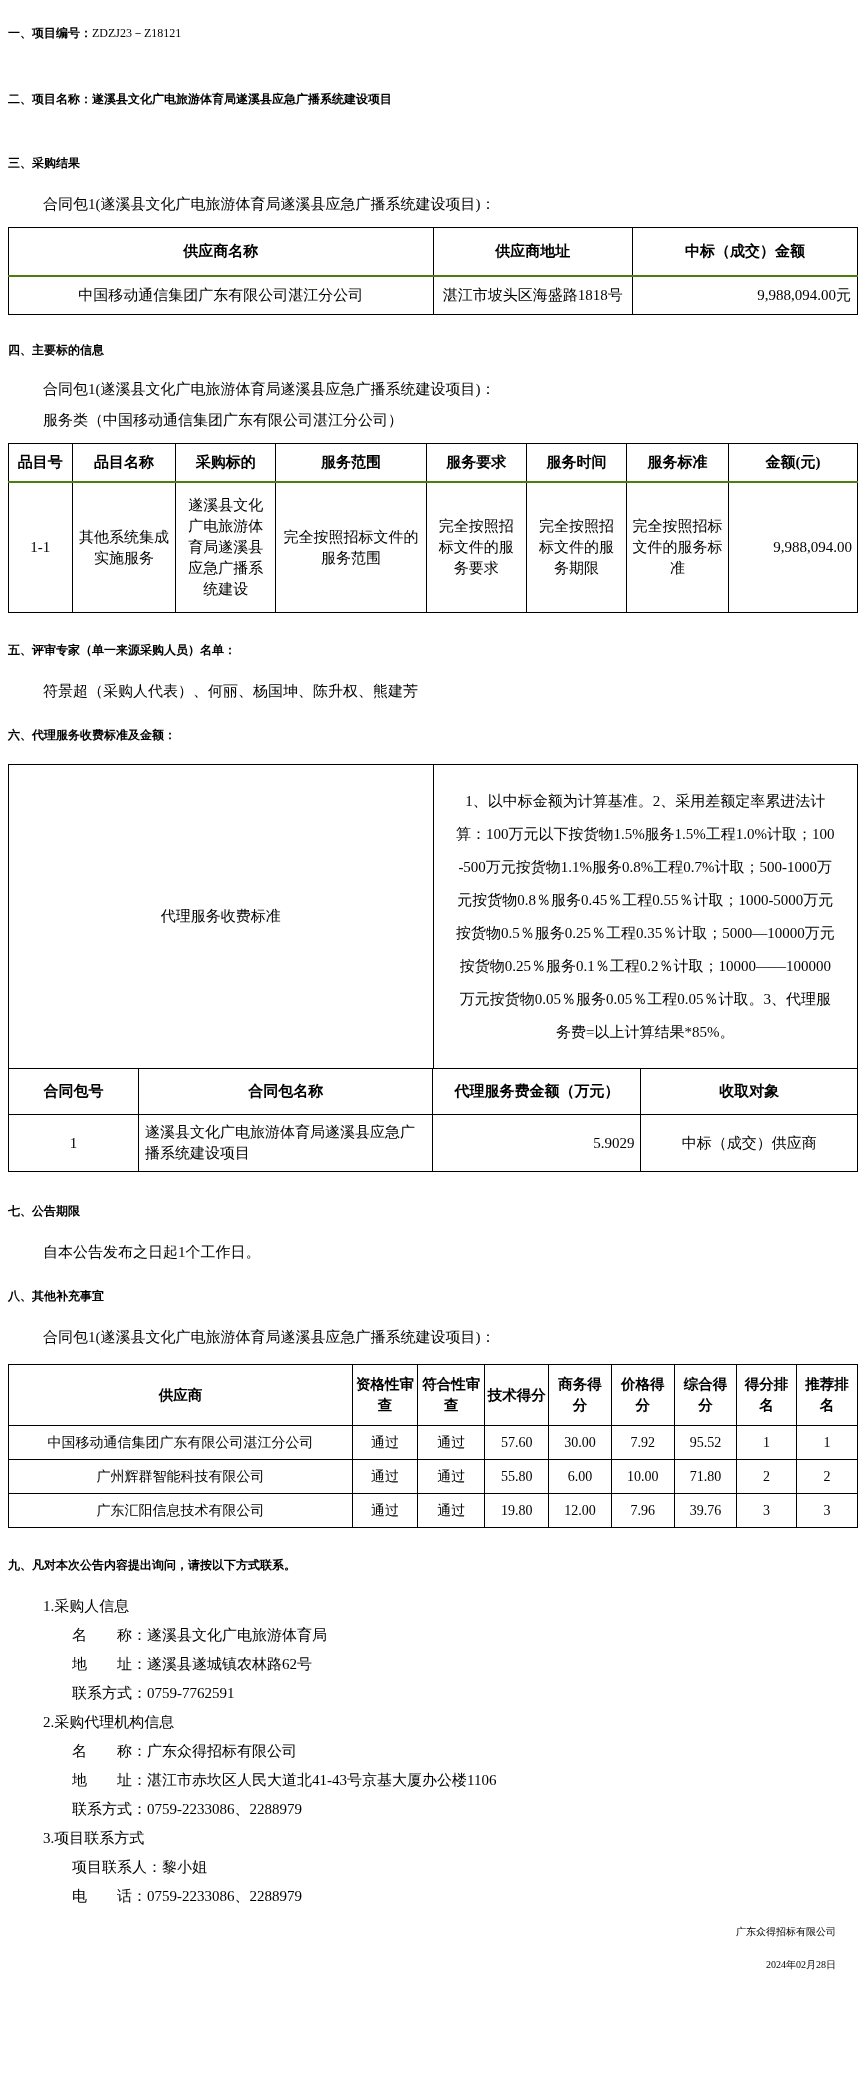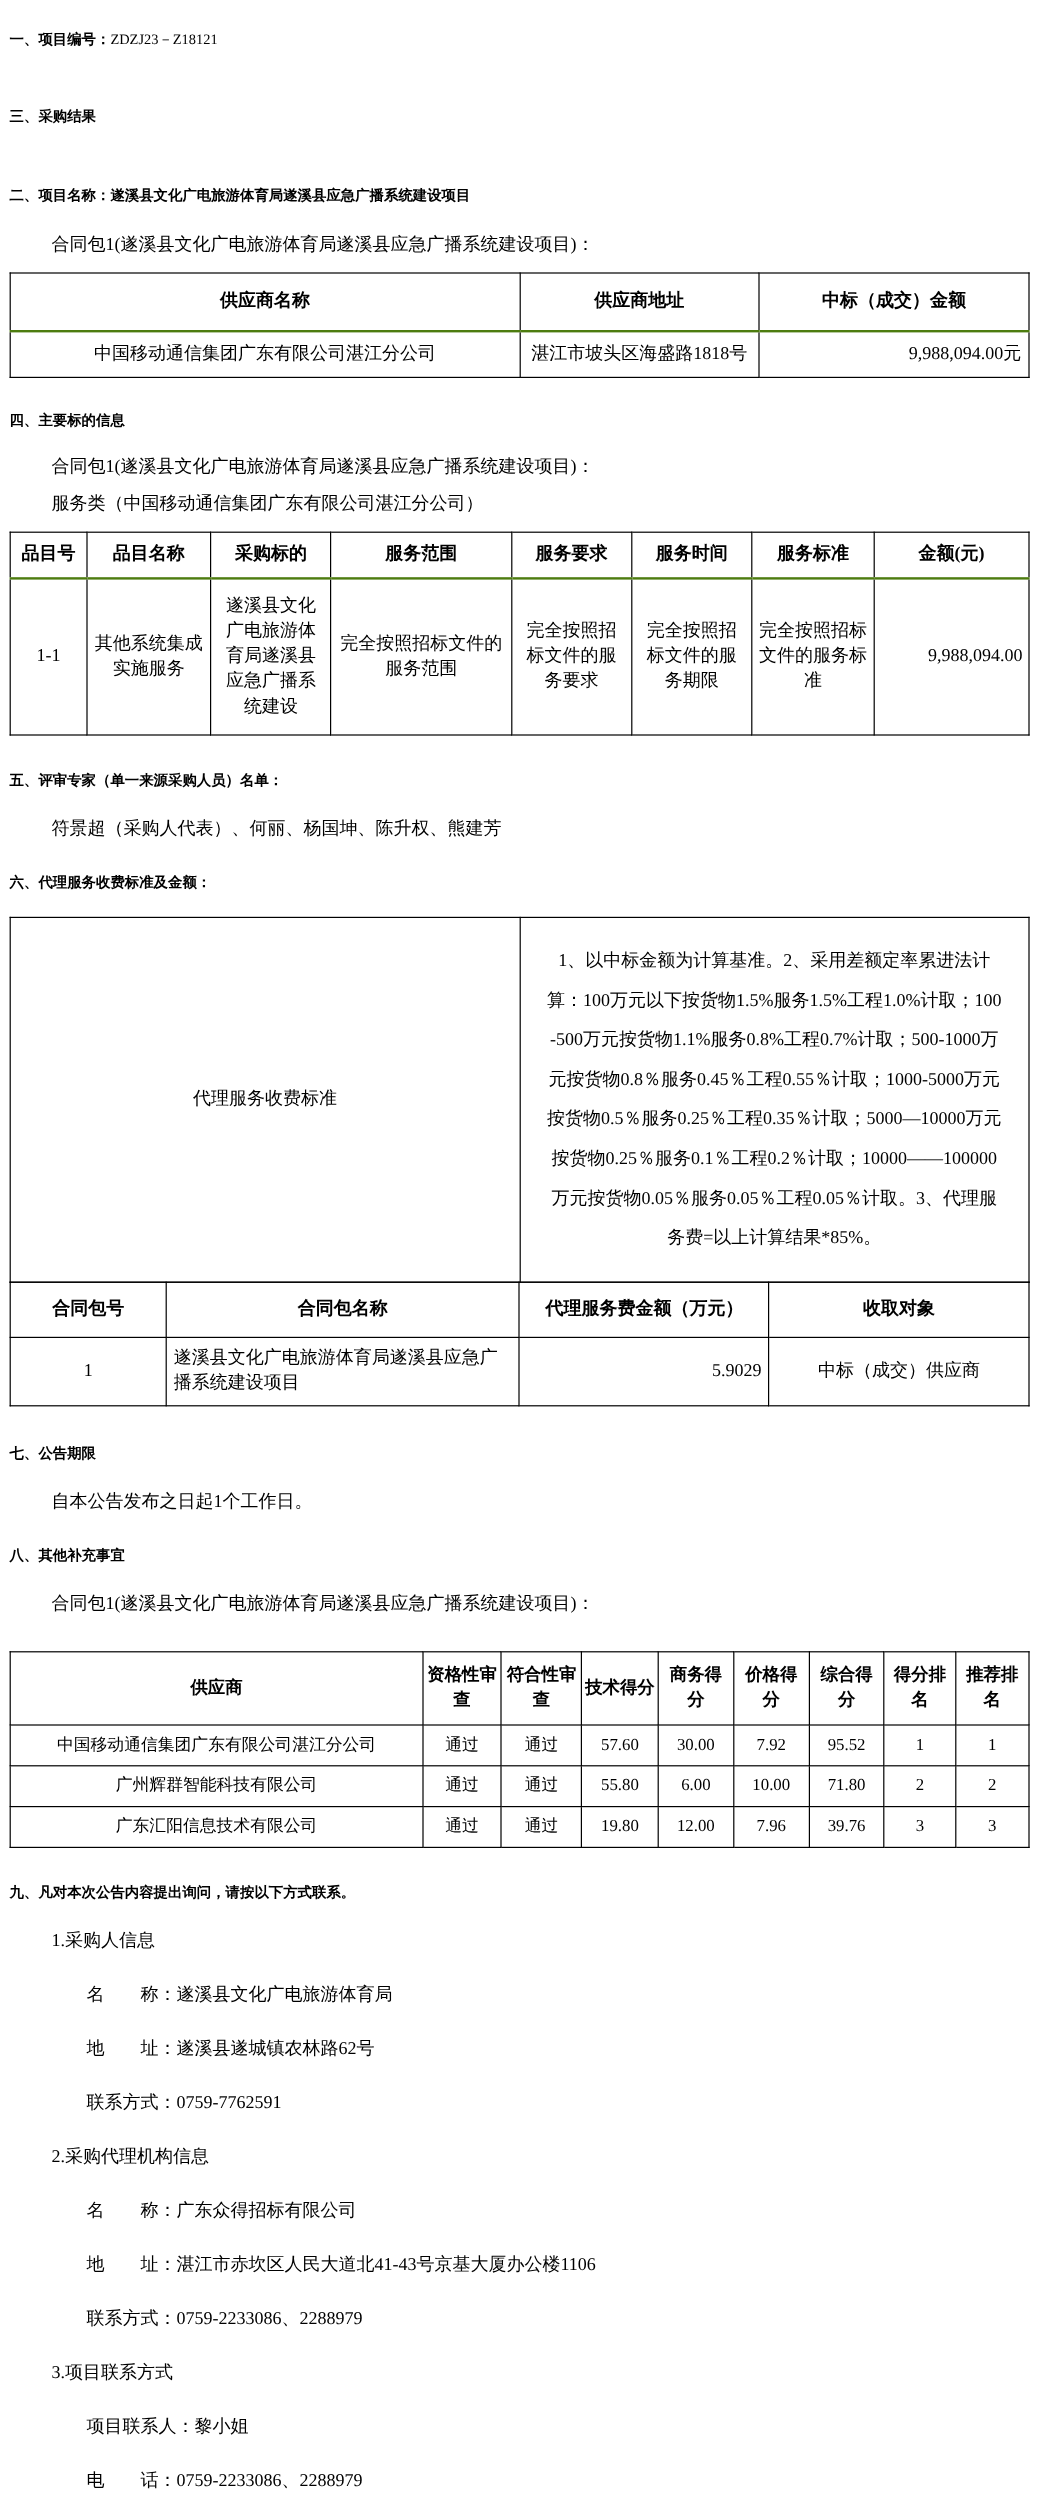--- a/index.html
+++ b/index.html
@@ -29,37 +29,37 @@
   .t-score td { padding:6px 2px; font-size:14px; height:33px; box-sizing:border-box; }
   .num-right { text-align:right; padding-right:10px; }
   .fee-text-cell {
     text-align:center; font-size:15px; line-height:33px;
     padding:4px 21px; height:295px;
   }
   .fee-label-cell { font-weight:normal; }
   .t-fee-amount th { padding:12px 6px; }
   .t-fee-amount td { padding:7px 6px; }
   .cell-left { text-align:left; padding-left:12px; }
-  .mt8{margin-top:8px;} .mt10{margin-top:10px;} .mt11{margin-top:24px;}
-  .mt12{margin-top:12px;} .mt14{margin-top:14px;} .mt16{margin-top:28px;}
+  .mt8{margin-top:8px;} .mt10{margin-top:10px;} .mt11{margin-top:8px;}
+  .mt12{margin-top:12px;} .mt14{margin-top:14px;} .mt16{margin-top:16px;}
   .mt18{margin-top:18px;} .mt20{margin-top:20px;} .mt22{margin-top:22px;}
   .mt24{margin-top:24px;} .mt26{margin-top:26px;} .mt28{margin-top:28px;} .mt42{margin-top:42px;} .mt44{margin-top:44px;}
   .mtneg { margin-top:-1px; }
   .footer-line { text-align:right; font-size:10px; line-height:21px; padding-right:22px; }
 </style>
 </head>
 <body>
 
 <div class="doc">
 
   <p class="h mt8"><span>一、项目编号：</span><span class="val-normal">ZDZJ23－Z18121</span></p>
 
+  <p class="h mt44"><span>二、项目名称：</span><span>遂溪县文化广电旅游体育局遂溪县应急广播系统建设项目</span></p>
+
   <p class="h mt42">三、采购结果</p>
-
-  <p class="h mt44"><span>二、项目名称：</span><span>遂溪县文化广电旅游体育局遂溪县应急广播系统建设项目</span></p>
 
   <p class="para mt20">合同包1(遂溪县文化广电旅游体育局遂溪县应急广播系统建设项目)：</p>
 
   <table class="t-result thick-under mt12">
     <colgroup>
         <col style="width:50%">
         <col style="width:23.5%">
         <col style="width:26.5%">
       </colgroup>
     <thead>

